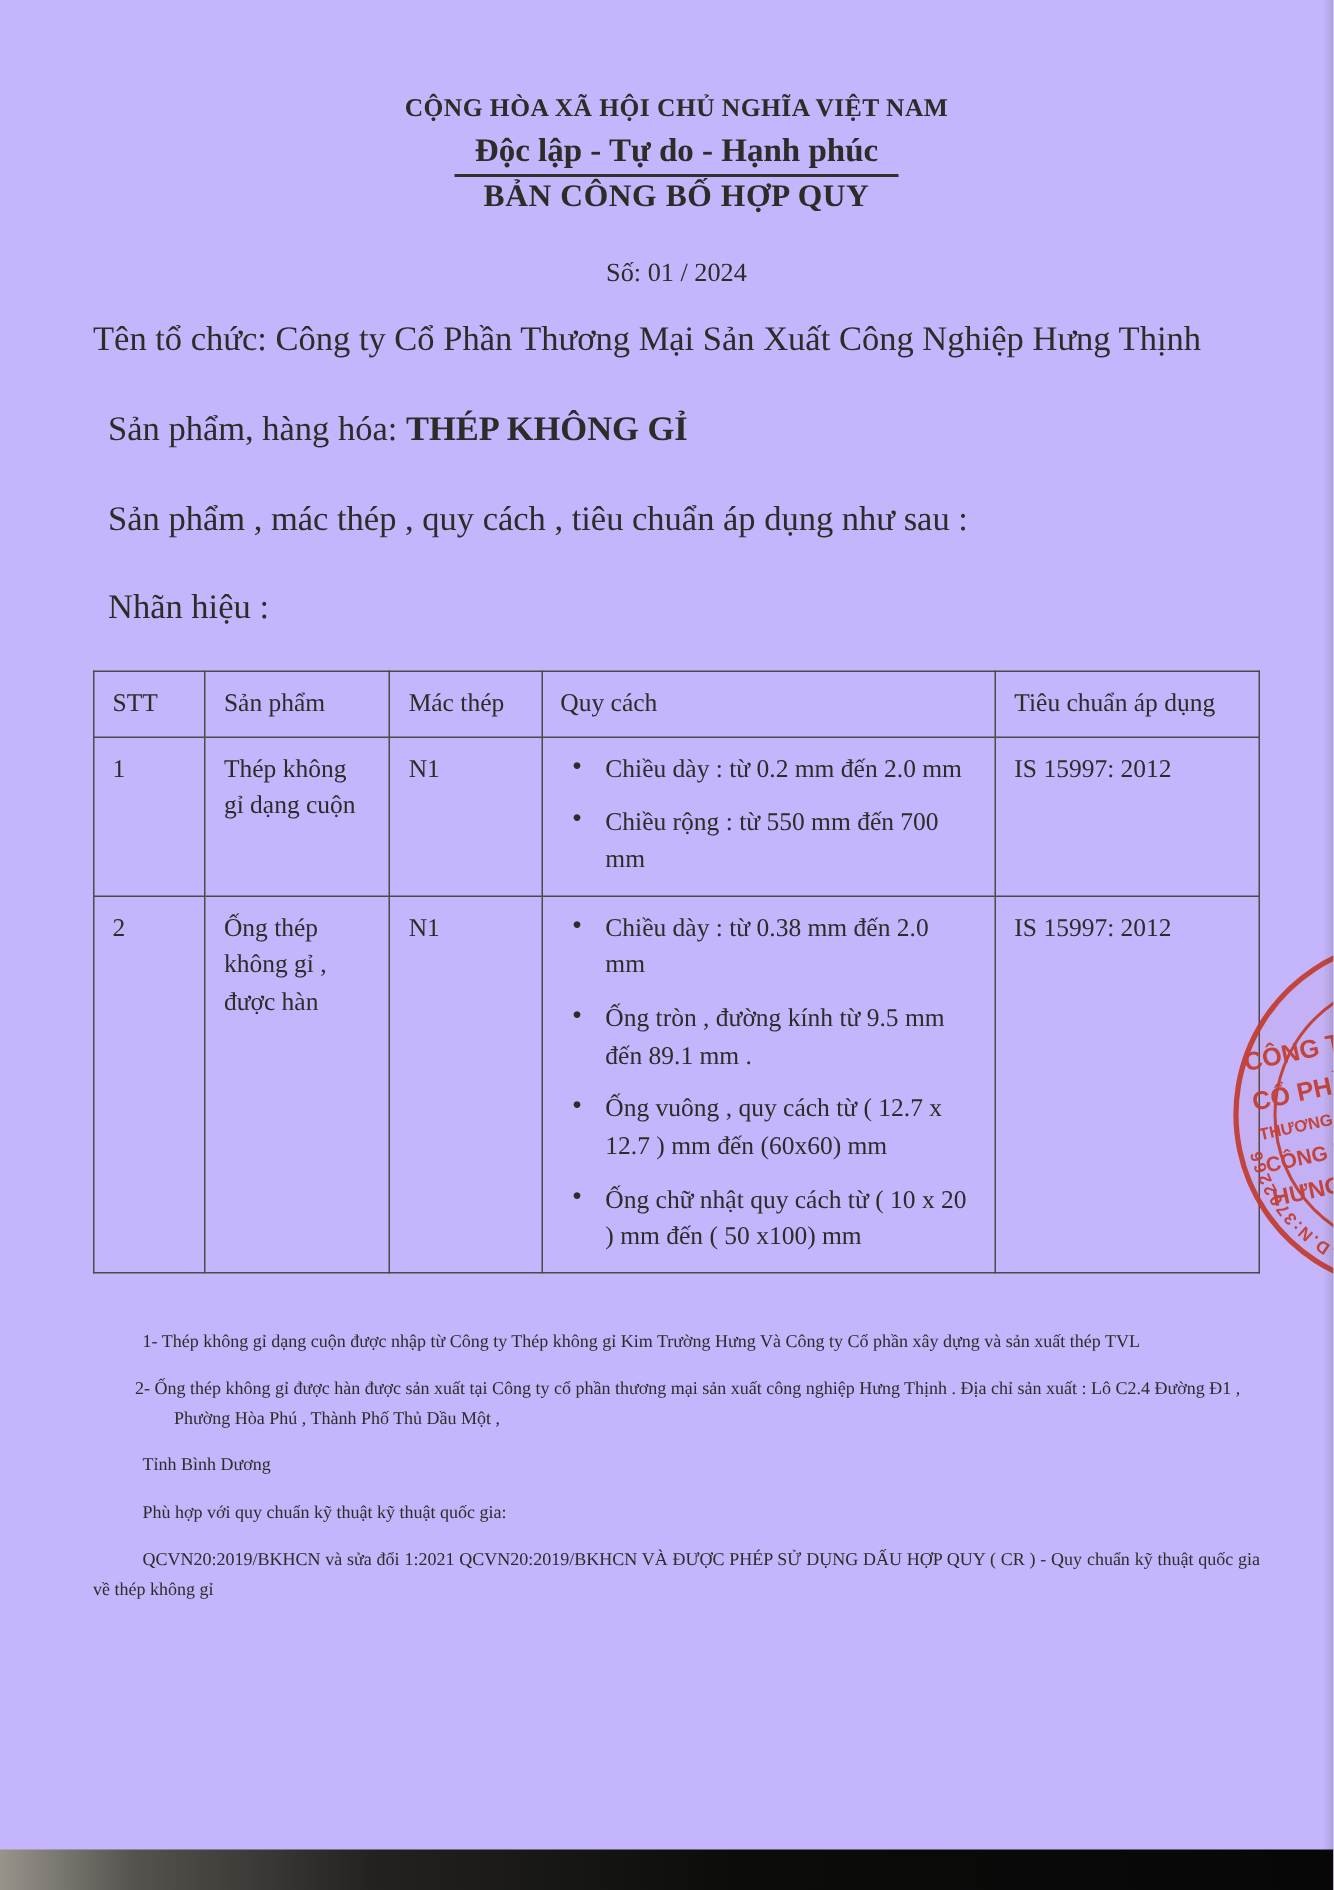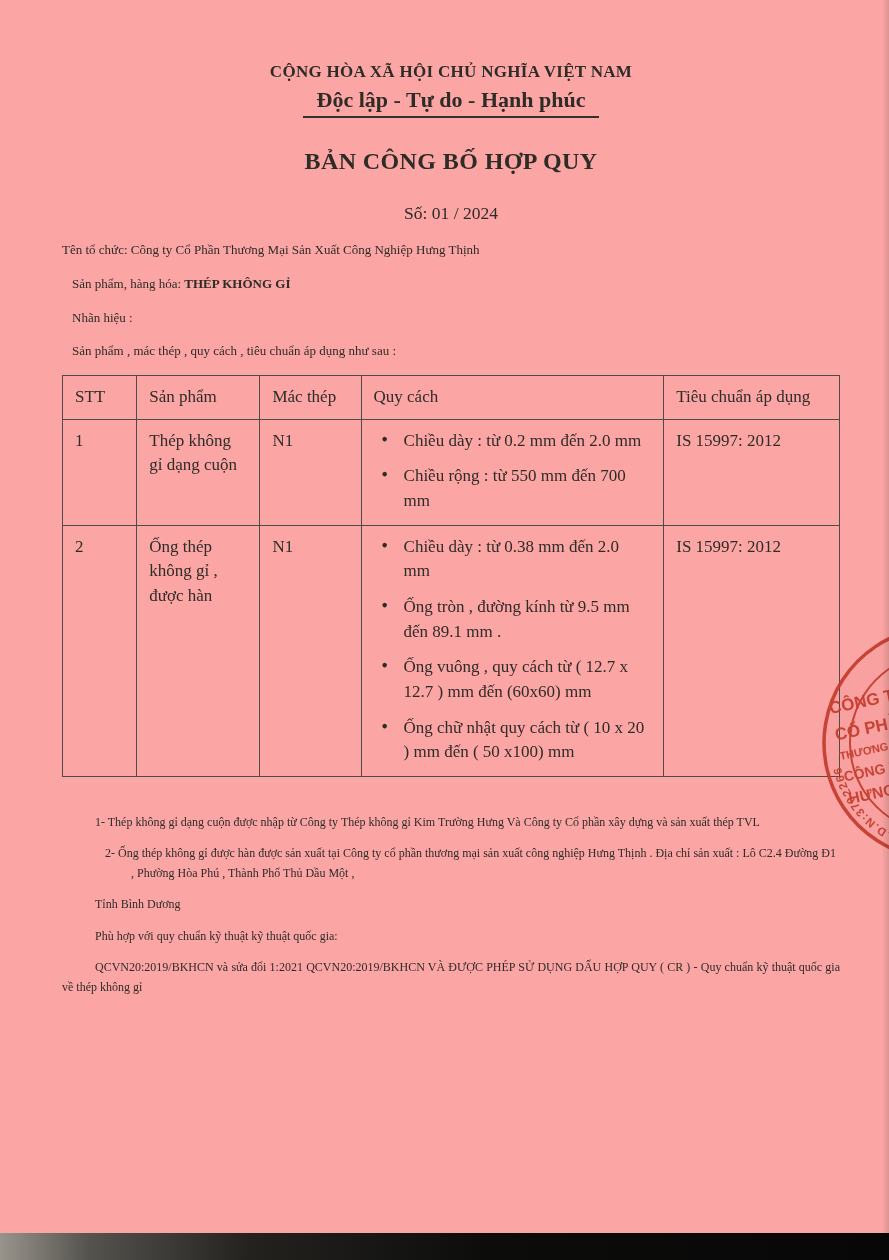--- a/index.html
+++ b/index.html
@@ -1,47 +1,47 @@
 <!DOCTYPE html>
 <html><head>
 <meta charset="utf-8">
 <style>
   html,body{margin:0;padding:0;}
   body{width:889px;height:1260px;overflow:hidden;background:#e9e7e1;}
-  .page{position:relative;width:889px;height:1260px;background:#fca5a5;color:#2e2c27;
+  .page{position:relative;width:889px;height:1260px;background:#c4b5fd;color:#2e2c27;
         font-family:"Liberation Serif","DejaVu Serif",serif;overflow:hidden;}
   .content{position:relative;padding:62px 49px 0 62px;}
   .center{text-align:center;}
   .nat-line1{font-size:17px;font-weight:bold;letter-spacing:.3px;}
   .nat-line2{margin-top:5px;font-size:22px;font-weight:bold;}
   .nat-line2 span{display:inline-block;padding:0 14px 3px 14px;border-bottom:2px solid #33312c;}
-  .doc-title{margin-top:30px;font-size:24px;font-weight:bold;letter-spacing:.4px;}
+  .doc-title{font-size:21px;font-weight:bold;letter-spacing:.4px;}
   .doc-number{margin-top:28px;font-size:17.5px;}
-  .para{font-size:13px;line-height:1.6;margin-top:6px;}
+  .para{font-size:23px;line-height:1.6;margin-top:6px;}
   .first-para{margin-top:16px;}
   .indent-sm{margin-left:10px;}
   .gap-top{margin-top:10px;}
   .bold{font-weight:bold;}
   .spec-table{width:100%;border-collapse:collapse;margin-top:12px;}
   .spec-table th,.spec-table td{border:1px solid #4e4b44;padding:9px 12px;font-size:17px;
         vertical-align:top;text-align:left;font-weight:normal;line-height:1.45;}
   .col-stt{width:55px;text-align:center;}
   .col-product{width:115px;}
   .col-grade{width:90px;}
   .col-spec{width:335px;}
   .col-standard{width:182px;}
   .c-stt{text-align:center;}
   .c-product{text-align:justify;}
   .qc-list{list-style:none;margin:0;padding:0 4px 0 6px;}
   .qc-list li{position:relative;padding-left:24px;margin-bottom:11px;}
   .qc-list li:last-child{margin-bottom:2px;}
   .qc-list li::before{content:"●";position:absolute;left:2px;top:2px;font-size:10.5px;}
   .notes{margin-top:36px;font-size:12px;line-height:1.62;}
   .note-1{margin-left:33px;}
-  .note-2{margin-left:43px;padding-left:26px;text-indent:-26px;margin-top:4px;}
+  .note-2{margin-left:28px;padding-left:26px;text-indent:-26px;margin-top:4px;}
   .province{margin-left:33px;margin-top:4px;}
   .conformity{margin-left:33px;margin-top:6px;}
   .regulation{margin-top:8px;text-align:justify;text-indent:33px;}
   
   .stamp{position:absolute;top:622px;right:-172px;width:242px;height:242px;
          transform:rotate(-12deg);opacity:.92;}
   .stamp text{font-family:"Liberation Sans","DejaVu Sans",sans-serif;font-weight:bold;fill:#c23b2c;}
   .st-arc{font-size:11.5px;letter-spacing:1.2px;}
   .st-l1,.st-l2{font-size:17px;}
   .st-l3{font-size:11px;}
@@ -62,22 +62,22 @@
       <div class="nat-line1">CỘNG HÒA XÃ HỘI CHỦ NGHĨA VIỆT NAM</div>
       <div class="nat-line2">
         <span>Độc lập - Tự do - Hạnh phúc</span>
       </div>
       <div class="doc-title">BẢN CÔNG BỐ HỢP QUY</div>
       <div class="doc-number">Số: 01 / 2024</div>
     </div>
 
     <p class="para first-para">Tên tổ chức: Công ty Cổ Phần Thương Mại Sản Xuất Công Nghiệp Hưng Thịnh</p>
     <p class="para indent-sm gap-top"><span>Sản phẩm, hàng hóa: </span><span class="bold">THÉP KHÔNG GỈ</span></p>
+    <p class="para indent-sm gap-top">Sản phẩm , mác thép , quy cách , tiêu chuẩn áp dụng như sau :</p>
     <p class="para indent-sm">Nhãn hiệu :</p>
-    <p class="para indent-sm gap-top">Sản phẩm , mác thép , quy cách , tiêu chuẩn áp dụng như sau :</p>
 
     <table class="spec-table">
       <thead>
         <tr>
           <th class="col-stt">STT</th>
           <th class="col-product">Sản phẩm</th>
           <th class="col-grade">Mác thép</th>
           <th class="col-spec">Quy cách</th>
           <th class="col-standard">Tiêu chuẩn áp dụng</th>
         </tr>

